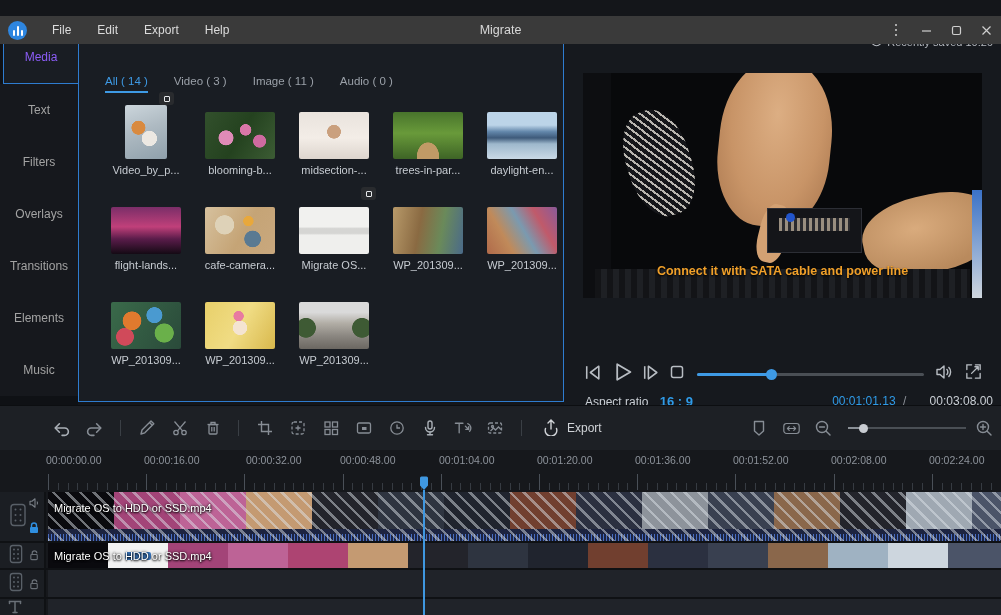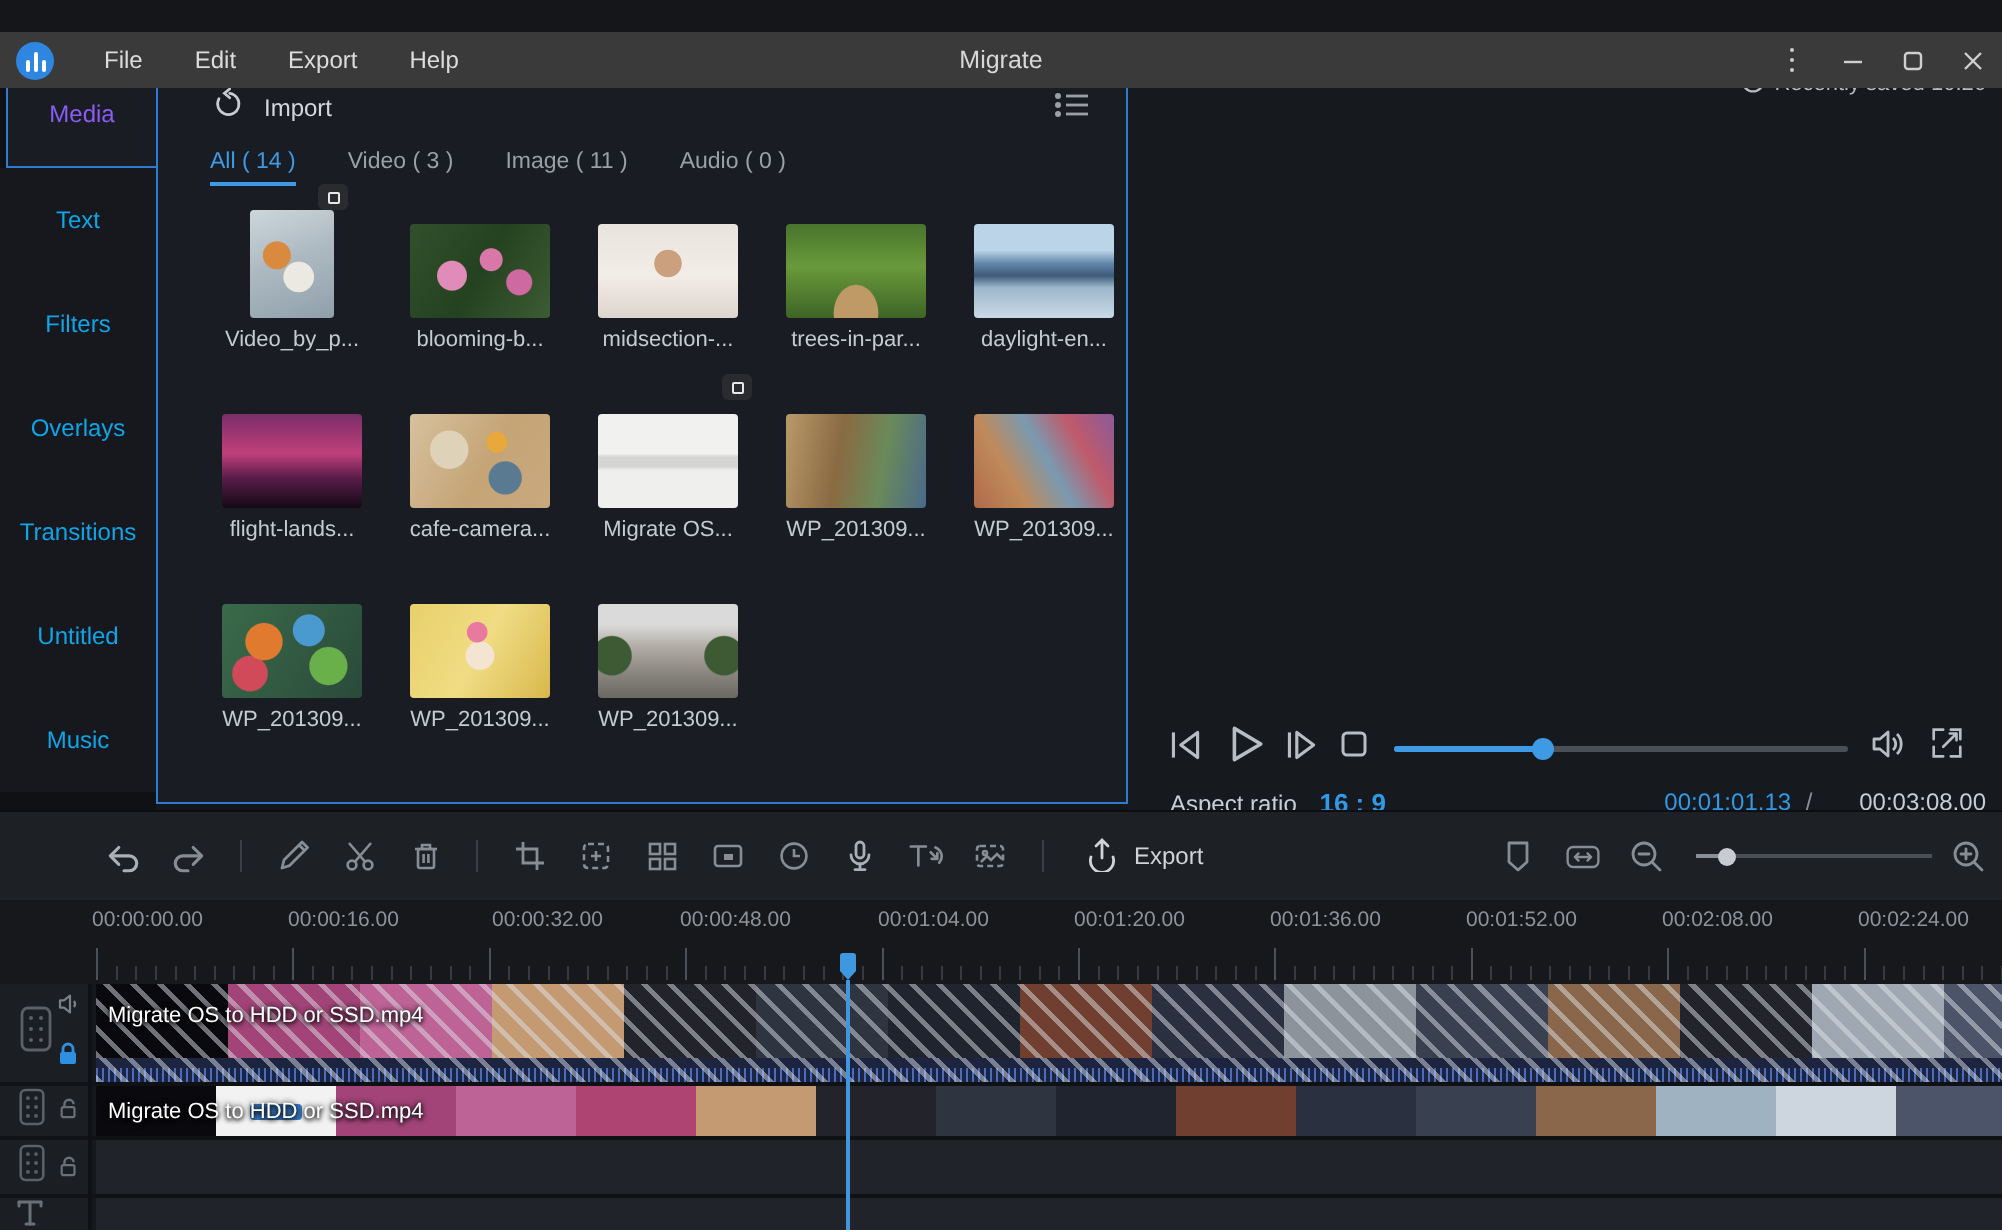--- a/index.html
+++ b/index.html
@@ -18,21 +18,21 @@
   .tb-title { position:absolute; left:0; right:0; text-align:center; color:#d8d8d8; font-size:12.5px; pointer-events:none; }
   .win-controls { position:absolute; right:0; top:0; height:28px; display:flex; align-items:center; }
   .win-btn { width:30px; height:28px; display:flex; align-items:center; justify-content:center; color:#cfcfcf; }
   .kebab { display:flex; flex-direction:column; gap:2.5px; }
   .kebab i { width:2.5px; height:2.5px; background:#cfcfcf; border-radius:50%; }
 
   
   .upper { position:absolute; top:28px; left:0; right:0; height:377px; background:#14161a; }
   .sidebar { position:absolute; left:0; top:0; width:78px; height:100%; background:#0f1115; }
   .side-item { height:52px; display:flex; align-items:center; justify-content:center;
-    color:#0ea5e9; font-size:12px; background:#16181d; }
+    color:#a3a3a3; font-size:12px; background:#16181d; }
   .side-item.active { background:#191d23; color:#8b5cf6;
     border:1px solid #2e7cd0; border-right:none; height:54px; position:relative; z-index:3; margin:2px 0 0 3px; }
 
   .media-panel { position:absolute; left:78px; top:2px; width:486px; height:372px;
     background:#191d23; border:1px solid #2e7cd0; z-index:2; }
   .mp-header { position:absolute; top:10px; left:0; right:0; height:30px; }
   .import-btn { position:absolute; left:26px; top:3px; display:flex; align-items:center; gap:10px;
     color:#d4d8dc; font-size:12px; cursor:default; }
   .listview-btn { position:absolute; right:18px; top:4px; color:#9aa0a8; }
   .mp-tabs { position:absolute; top:44px; left:26px; display:flex; gap:26px; }
@@ -221,46 +221,25 @@
     </div>
   </header>
 
   <div class="upper">
     <aside class="sidebar">
       <div class="side-item active">Media</div>
       <div class="side-item">Text</div>
       <div class="side-item">Filters</div>
       <div class="side-item">Overlays</div>
       <div class="side-item">Transitions</div>
-      <div class="side-item">Untitled</div>
+      <div class="side-item">Elements</div>
       <div class="side-item">Music</div>
     </aside>
 
     <section class="media-panel">
-      <div class="mp-header">
-        <div class="import-btn">
-          <span>
-            <svg width="17" height="16" viewBox="0 0 18 18" fill="none" stroke="#c8ccd2" stroke-width="1.5" stroke-linecap="round">
-              <path d="M4.5 6 a6 6 0 1 0 6 -3"></path>
-                <path d="M10.5 0.5 L7.5 3 L10.5 5.5"></path>
-            </svg>
-          </span>
-          <span>Import</span>
-        </div>
-        <div class="listview-btn">
-          <svg width="18" height="15" viewBox="0 0 18 15" stroke="#9aa0a8" stroke-width="1.4">
-            <circle cx="2" cy="3" r="0.8" fill="#9aa0a8"></circle>
-              <line x1="6" y1="3" x2="17" y2="3"></line>
-            <circle cx="2" cy="7.5" r="0.8" fill="#9aa0a8"></circle>
-              <line x1="6" y1="7.5" x2="17" y2="7.5"></line>
-            <circle cx="2" cy="12" r="0.8" fill="#9aa0a8"></circle>
-              <line x1="6" y1="12" x2="17" y2="12"></line>
-          </svg>
-        </div>
-      </div>
       <div class="mp-tabs">
         <span class="mp-tab active">All ( 14 )</span>
         <span class="mp-tab">Video ( 3 )</span>
         <span class="mp-tab">Image ( 11 )</span>
         <span class="mp-tab">Audio ( 0 )</span>
       </div>
       <div class="mp-grid">
         <div class="m-cell">
           <div class="thumb-wrap">
               <div class="thumb portrait t1"></div>
@@ -352,20 +331,34 @@
       <div class="saved-status">
         <span>
           <svg width="13" height="13" viewBox="0 0 14 14" fill="none" stroke="#b6bac0" stroke-width="1.2">
             <circle cx="7" cy="7" r="5.6"></circle>
               <path d="M4.5 7.2 l1.8 1.8 3.2-3.8"></path>
           </svg>
         </span>
         <span>Recently saved 10:26</span>
       </div>
 
+      <div class="video">
+        <div class="vid-case-left"></div>
+        <div class="vid-ribbon"></div>
+        <div class="vid-hand1"></div>
+        <div class="vid-finger"></div>
+        <div class="vid-drive">
+            <i></i>
+          </div>
+        <div class="vid-dot"></div>
+        <div class="vid-hand2"></div>
+        <div class="vid-grille"></div>
+        <div class="vid-bluestrip"></div>
+        <div class="vid-caption">Connect it with SATA cable and power line</div>
+      </div>
 
       <div class="pv-controls">
         <div class="pv-btn" style="left:18px">
           <svg width="21" height="21" viewBox="0 0 20 20" fill="none" stroke="currentColor" stroke-width="1.5" stroke-linejoin="round">
             <line x1="4.5" y1="4" x2="4.5" y2="16"></line>
               <polygon points="16,4 8,10 16,16"></polygon>
           </svg>
         </div>
         <div class="pv-btn" style="left:46px; top:4px">
           <svg width="24" height="24" viewBox="0 0 20 20" fill="none" stroke="currentColor" stroke-width="1.5" stroke-linejoin="round">

